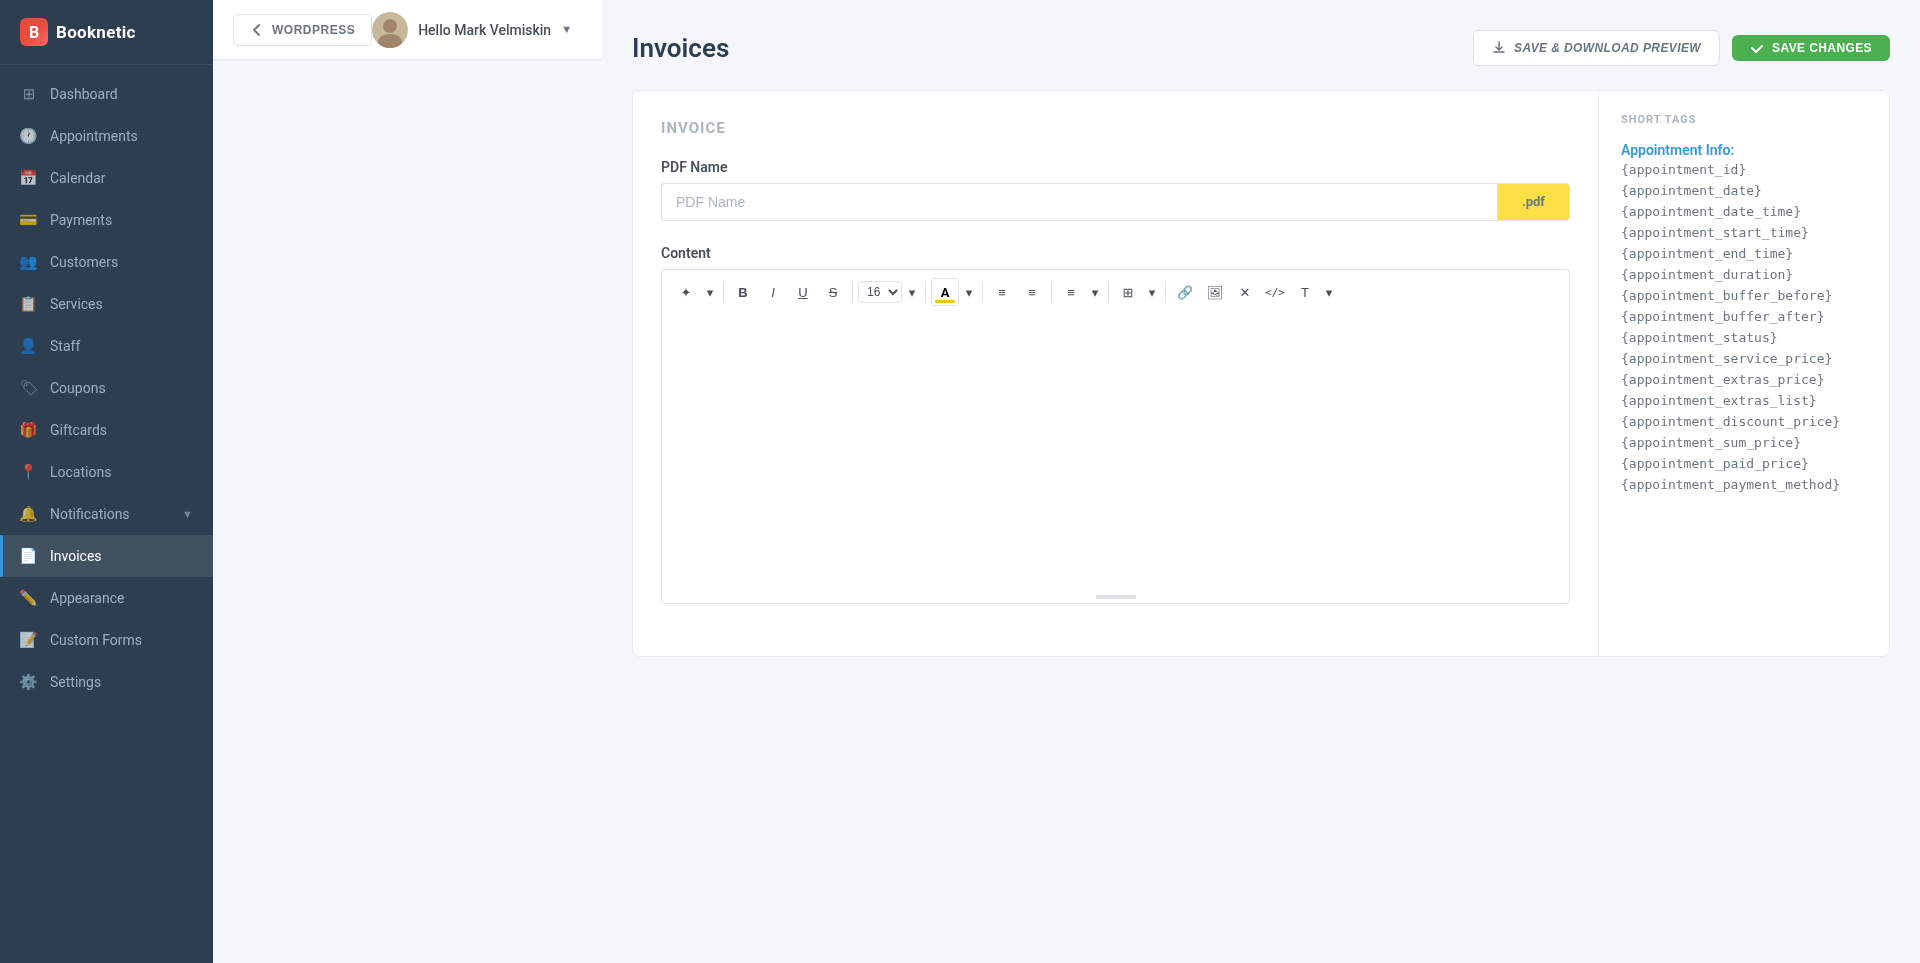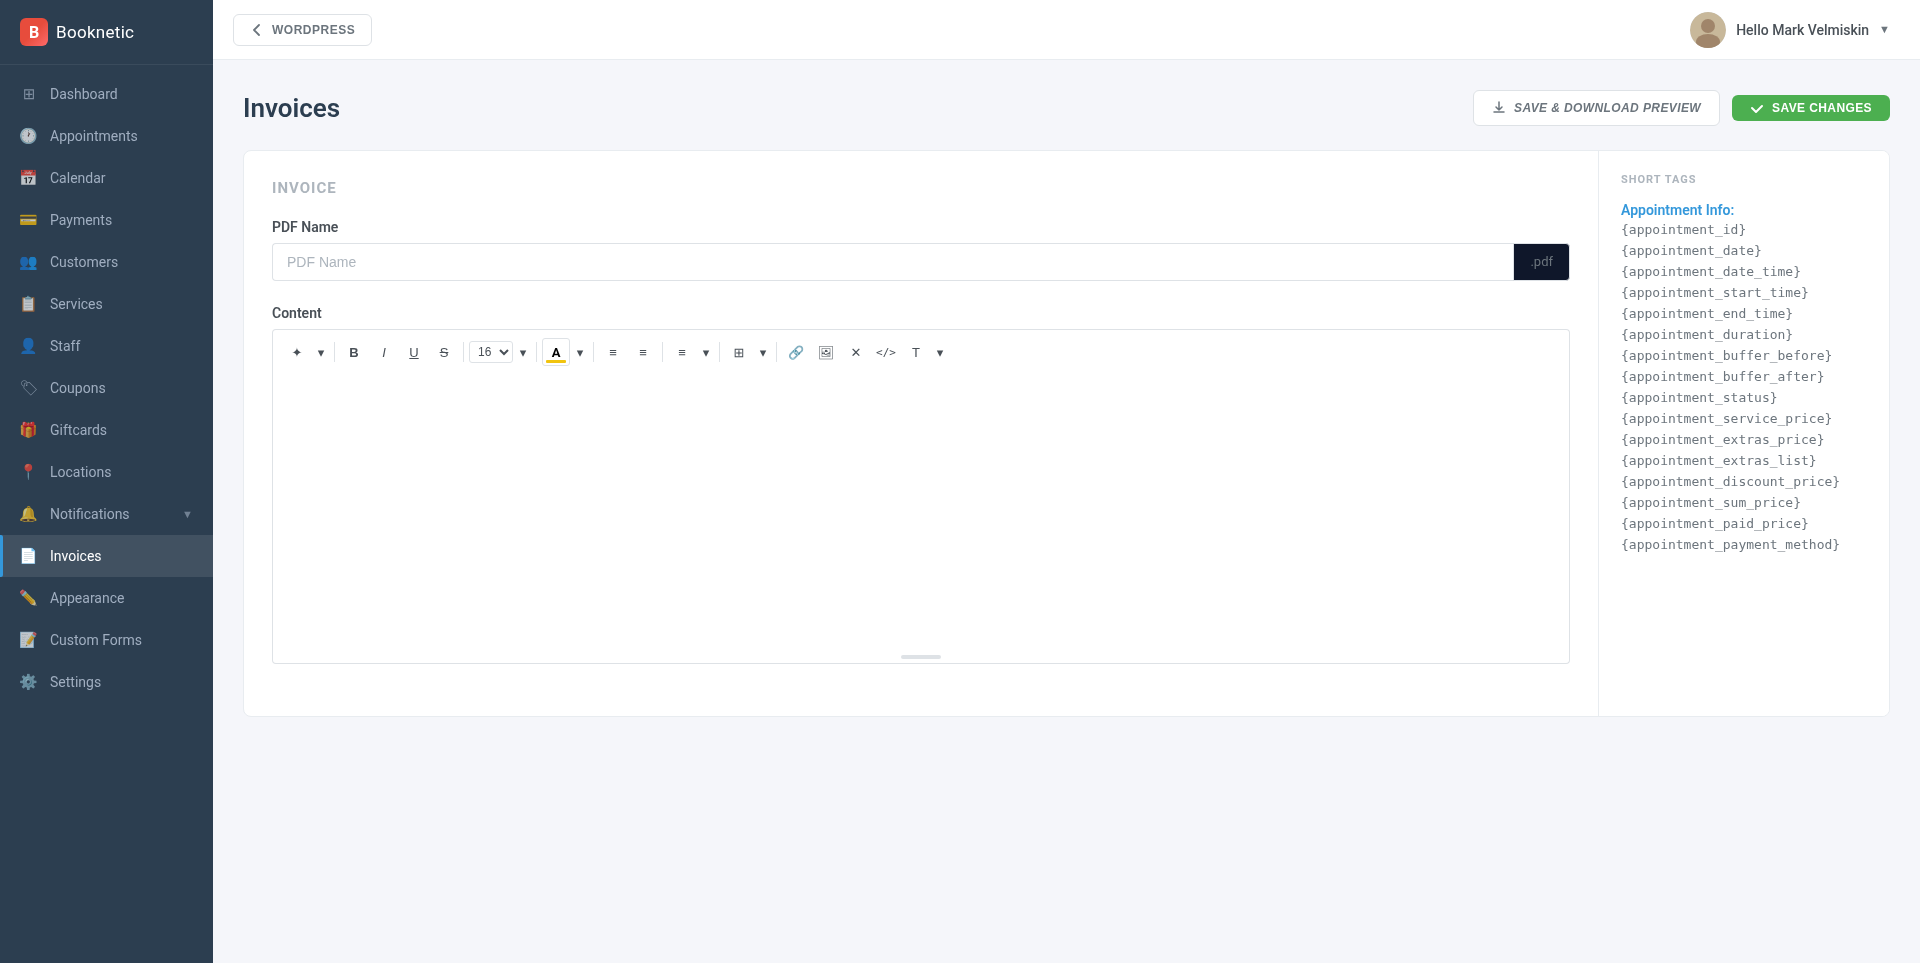--- a/index.html
+++ b/index.html
@@ -26,21 +26,21 @@
     .logo-icon {
       width: 28px;
       height: 28px;
       border-radius: 6px;
       background: linear-gradient(135deg, #e74c3c 50%, #ff6b6b 100%);
       display: flex; align-items: center; justify-content: center;
       font-size: 16px; color: white; font-weight: bold;
     }
     .logo-text {
       font-size: 17px;
-      font-weight: 400;
+      font-weight: 700;
       color: #fff;
       letter-spacing: 0.3px;
     }
     .sidebar-nav { flex: 1; padding: 8px 0; }
     .sidebar-item {
       display: flex;
       align-items: center;
       gap: 12px;
       padding: 12px 20px;
       cursor: pointer;
@@ -73,21 +73,21 @@
     .sidebar-item .chevron {
       margin-left: auto;
       font-size: 11px;
       opacity: 0.6;
     }
 
     
     .main-content {
       flex: 1;
       display: flex;
-      flex-direction: column;
+      flex-direction: row;
       overflow: hidden;
       background: #f5f6fa;
     }
 
     
     .topbar {
       background: #fff;
       height: 60px;
       display: flex;
       align-items: center;
@@ -226,27 +226,27 @@
       border-right: none;
       border-radius: 4px 0 0 4px;
       padding: 10px 14px;
       font-size: 14px;
       color: #495057;
       outline: none;
       background: #fff;
     }
     .pdf-input::placeholder { color: #adb5bd; }
     .pdf-ext {
-      padding: 10px 16px;
-      background: #0f172a;
+      padding: 10px 24px;
+      background: #fde047;
       border: 1px solid #dee2e6;
       border-radius: 0 4px 4px 0;
       font-size: 13px;
       color: #6c757d;
-      font-weight: 400;
+      font-weight: 700;
     }
 
     
     .editor-toolbar {
       display: flex;
       align-items: center;
       gap: 2px;
       padding: 8px 10px;
       border: 1px solid #dee2e6;
       border-bottom: none;

